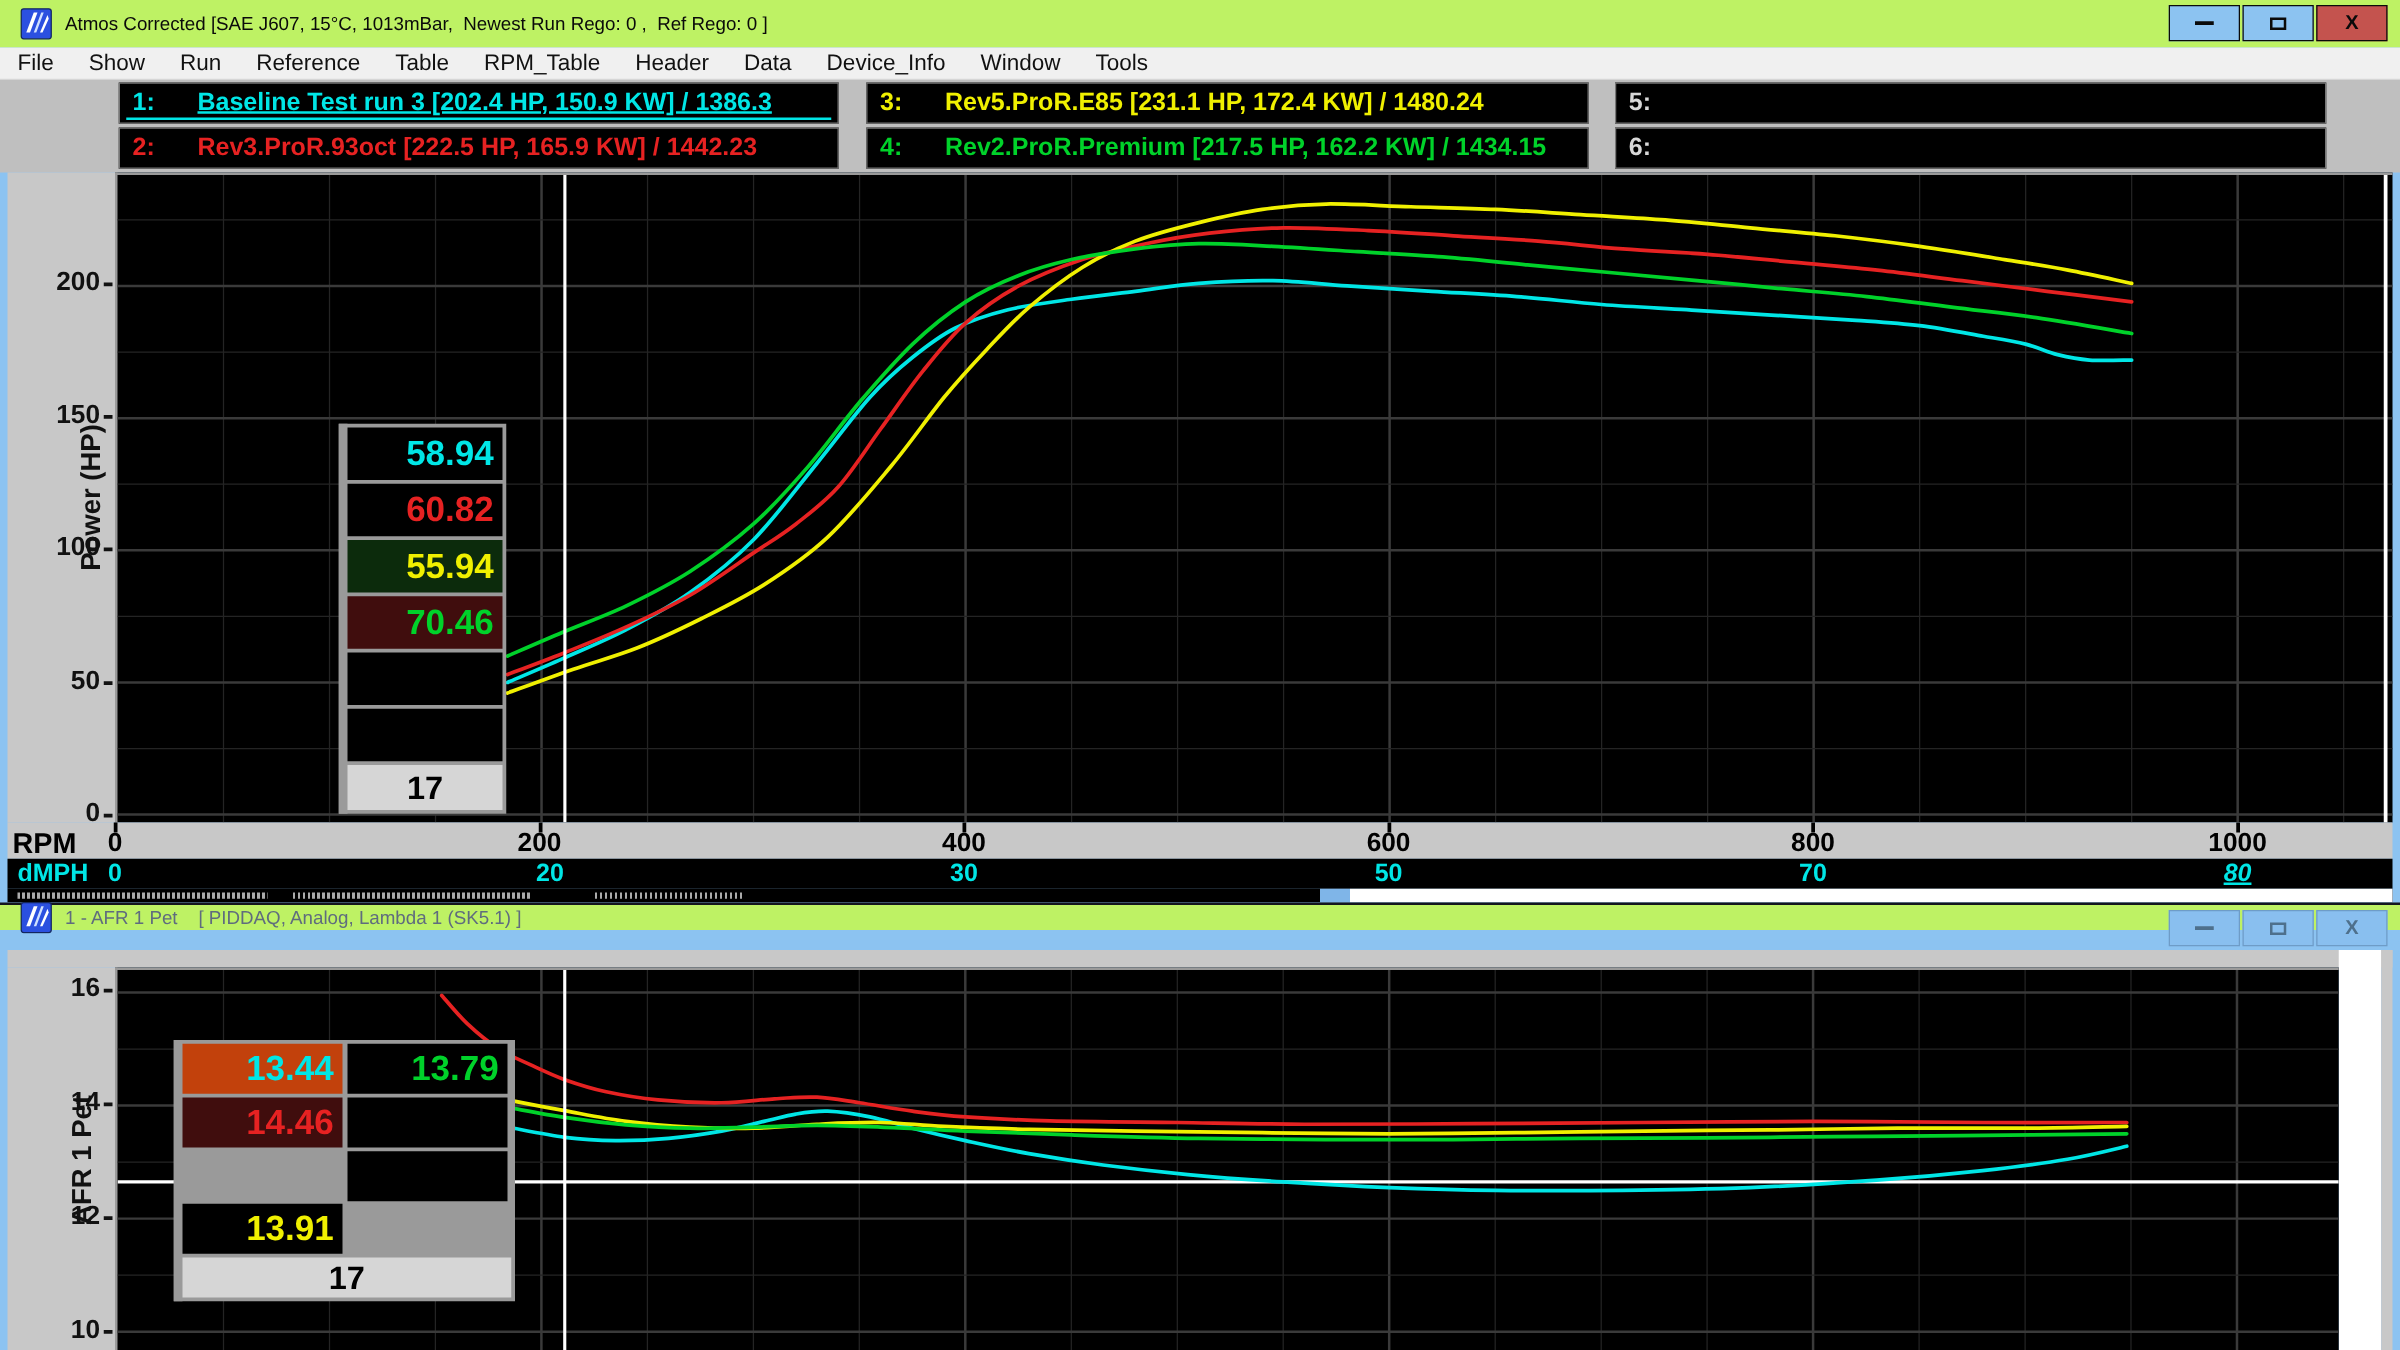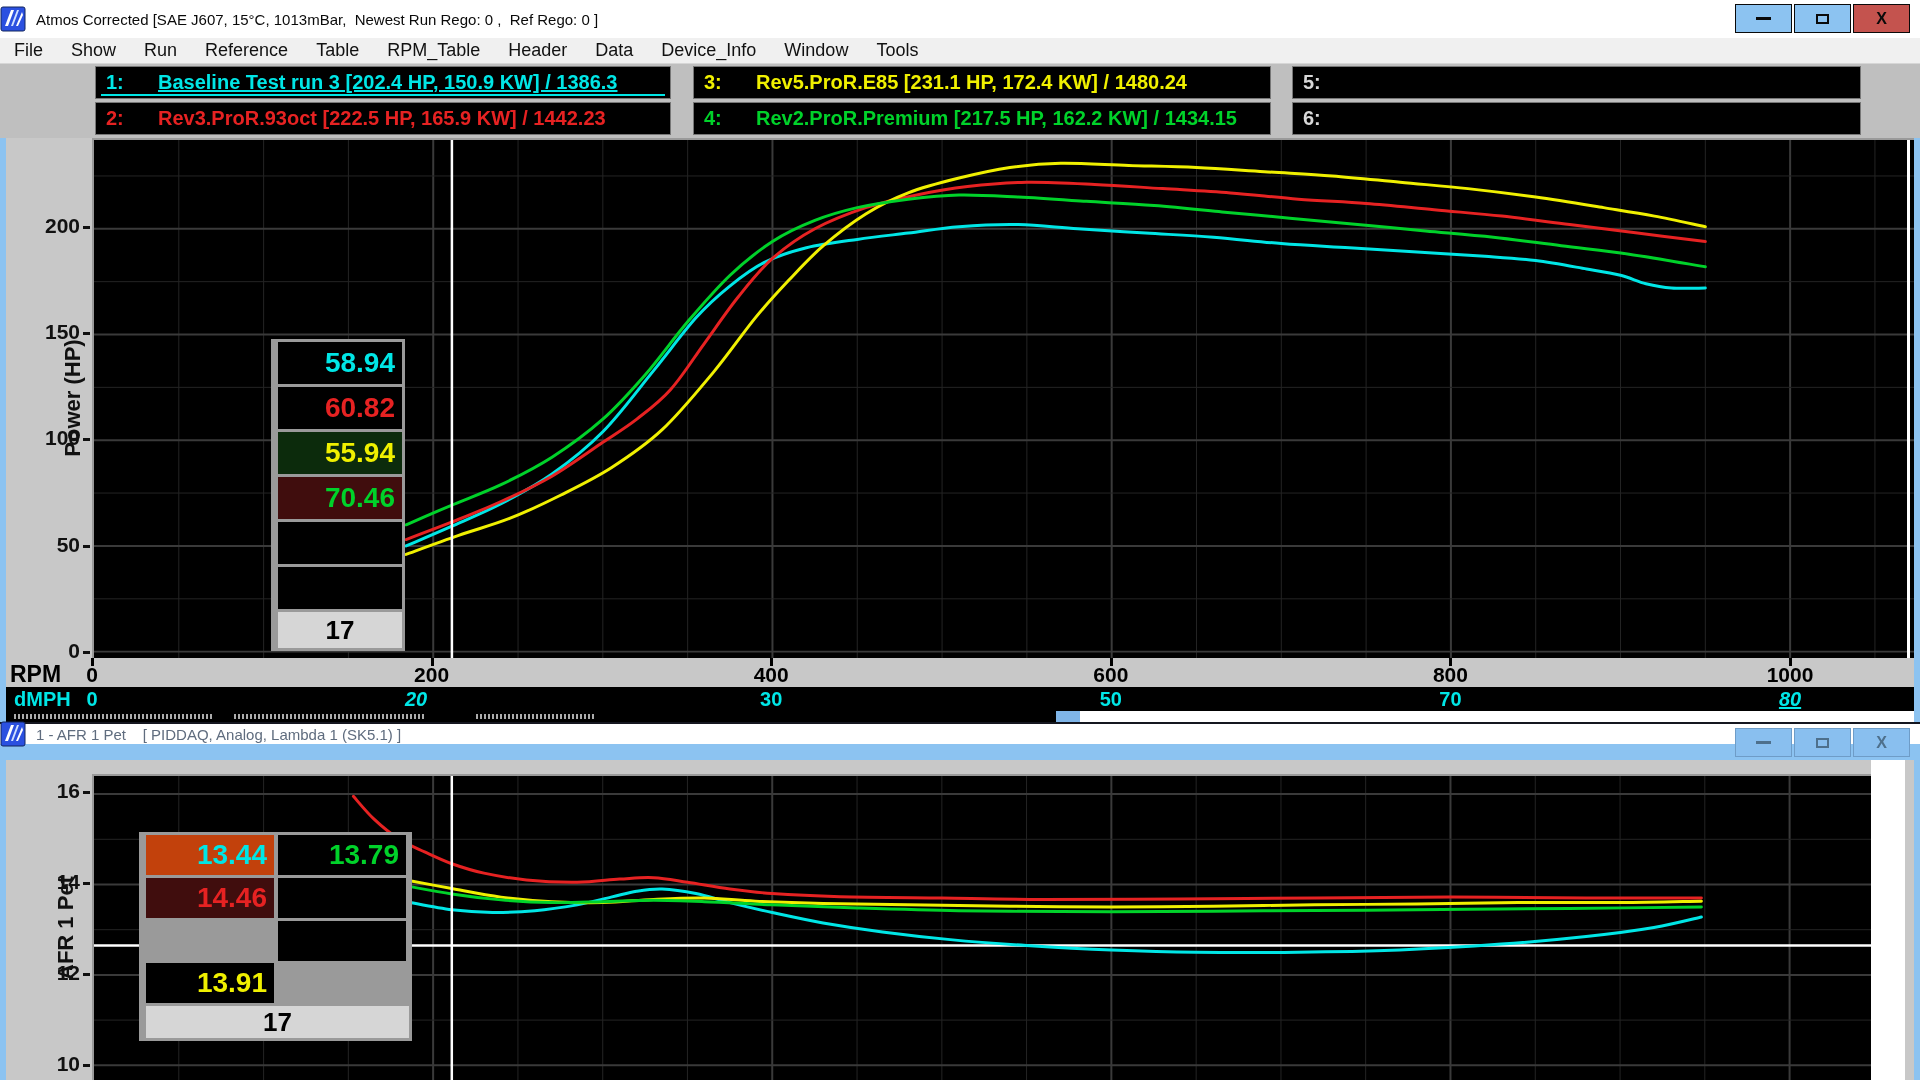--- a/index.html
+++ b/index.html
@@ -6,21 +6,21 @@
   #screen{position:relative;width:1920px;height:1080px;overflow:hidden;
     background:#8CC3F1;font-family:"Liberation Sans",sans-serif;
     -webkit-font-smoothing:antialiased;}
   #screen *{box-sizing:border-box;}
   section.win{position:absolute;left:0;width:1920px;background:#8CC3F1;}
   #win1{top:0;height:722px;}
   #win2{top:722px;height:358px;border-top:2px solid #14161f;}
 
   
   .titlebar{position:absolute;left:0;top:0;width:1920px;height:38px;
-    display:flex;align-items:center;padding-left:0;background:#ffffff;}
+    display:flex;align-items:center;padding-left:16px;background:#bef264;}
   #win2 .titlebar{height:20px;}
   .app-icon{width:26px;height:26px;margin-right:10px;flex:0 0 auto;}
   .title-text{font-size:15px;color:#0a0a0a;white-space:pre;}
   .inactive .title-text{color:#5f6c7e;}
   .win-btns{position:absolute;right:10px;top:4px;display:flex;gap:2px;}
   .wbtn{width:57px;height:29px;display:flex;align-items:center;justify-content:center;
     background:#8CC3F1;border:1px solid #0a0a0a;color:#0a0a0a;cursor:default;}
   .wbtn.close{background:#C4534E;}
   .glyph-min{width:15px;height:3px;background:currentColor;display:block;}
   .glyph-max{width:13px;height:10px;border:2px solid currentColor;display:block;}
@@ -233,21 +233,21 @@
         <div class="xtick-mark" style="left: 1103.83px;"></div>
         <div class="xtick" style="left: 1104.83px;">600</div>
         <div class="xtick-mark" style="left: 1443.43px;"></div>
         <div class="xtick" style="left: 1444.43px;">800</div>
         <div class="xtick-mark" style="left: 1783.04px;"></div>
         <div class="xtick" style="left: 1784.04px;">1000</div>
       </div>
     <div class="dmph-row" id="dmphrow">
       <span class="dmph-label">dMPH</span>
     <div class="dtick" style="left: 86px;">0</div>
-        <div class="dtick" style="left: 410px; font-style: italic;">20</div>
+        <div class="dtick" style="left: 434px;">20</div>
         <div class="dtick" style="left: 765.217px;">30</div>
         <div class="dtick" style="left: 1104.83px;">50</div>
         <div class="dtick" style="left: 1444.43px;">70</div>
         <div class="dtick em" style="left: 1784.04px;">80</div>
       </div>
 
     <div class="strip">
       <span class="tiny" style="left:8px;width:200px;"></span>
       <span class="tiny" style="left:228px;width:190px;"></span>
       <span class="tiny" style="left:470px;width:120px;"></span>

